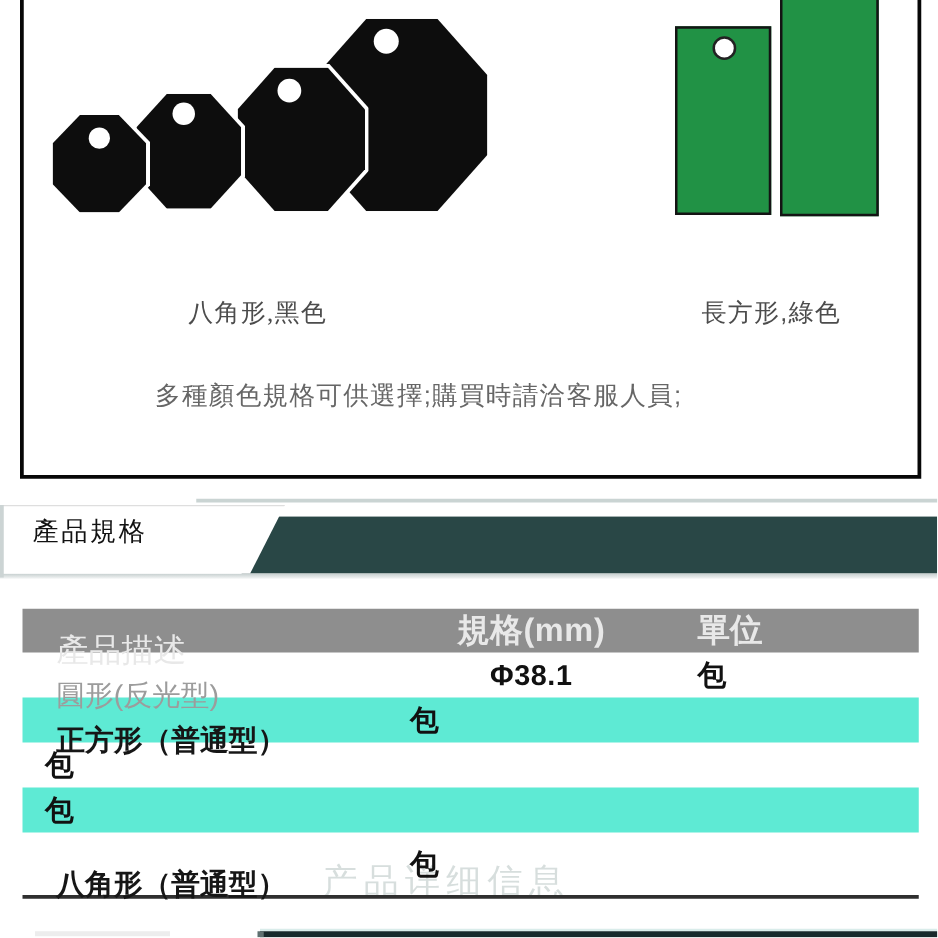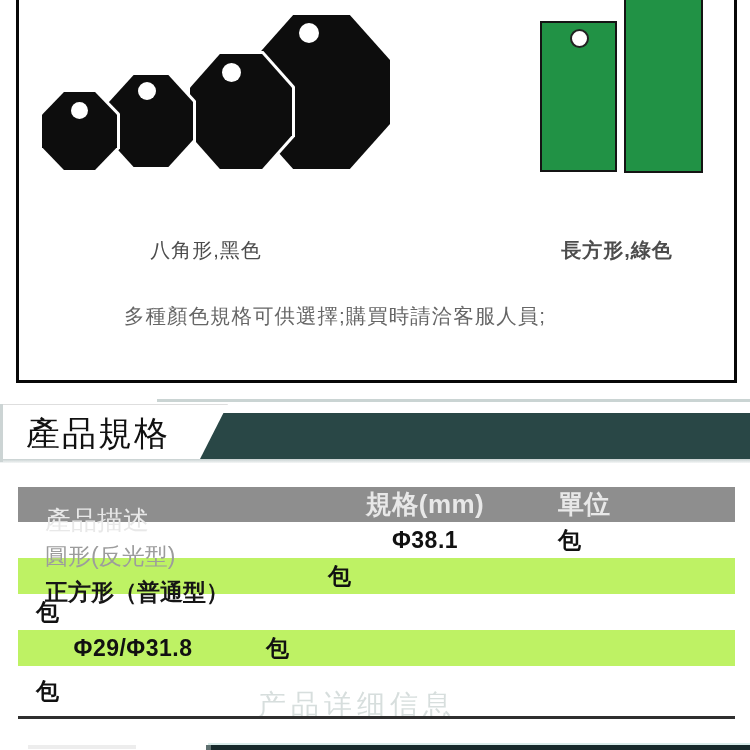--- a/index.html
+++ b/index.html
@@ -25,47 +25,47 @@
   .h4{left:299px;top:23px;width:20px;height:20px;}
 
   .grect{position:absolute;background:#219245;border:2px solid #141414;box-sizing:border-box;z-index:1;}
   .g1{left:540px;top:21px;width:77px;height:151px;}
   .g2{left:624px;top:-3px;width:79px;height:176px;}
   .ghole{position:absolute;left:570px;top:29px;width:15px;height:15px;background:#fff;
          border:2px solid #222;border-radius:50%;z-index:2;}
 
   .caption{position:absolute;width:220px;text-align:center;font-size:20px;color:#4c4c4c;
            letter-spacing:1px;z-index:2;}
-  .cap-left{left:96px;top:237px;}
-  .cap-right{left:507px;top:237px;font-weight:bold;}
+  .cap-left{left:96px;top:237px;font-family:Liberation Serif, serif;}
+  .cap-right{left:507px;top:237px;}
   .note{position:absolute;left:124px;top:302px;font-size:20.5px;color:#666;
         letter-spacing:1px;z-index:2;}
 
   
   .banner-topline{position:absolute;left:157px;top:399px;width:593px;height:3px;
                   background:#9fb0af;opacity:.55;}
   .banner-shadow{position:absolute;left:0;top:459px;width:750px;height:4px;
                  background:linear-gradient(#c7d0d0,#f4f6f6);}
   .banner-teal{position:absolute;left:0;top:413px;width:750px;height:46px;background:#294746;
                clip-path:polygon(220px 0,750px 0,750px 46px,193px 46px);}
   .banner-label{position:absolute;left:0;top:404px;width:228px;height:55px;background:#fff;
                 clip-path:polygon(0 0,228px 0,200px 55px,0 55px);z-index:1;
                 box-shadow:inset 0 1px 0 #dedede;}
   .banner-leftedge{position:absolute;left:0;top:404px;width:3px;height:58px;background:#ccd4d4;z-index:2;}
-  .banner-title{position:absolute;left:26px;top:411px;font-size:34px;color:#111;
+  .banner-title{position:absolute;left:26px;top:411px;font-size:21px;color:#111;
                 letter-spacing:2px;z-index:2;}
 
   
   .watermark{position:absolute;left:258px;top:686px;font-size:28px;letter-spacing:5px;
              color:#b7c4c2;opacity:.55;z-index:0;}
   .spec-table{position:absolute;left:18px;top:487px;width:717px;z-index:1;
               border-bottom:3px solid #2f2f2f;}
   .t-row{display:flex;align-items:center;height:36px;font-size:23px;}
   .t-head{height:35px;background:#8e8e8e;color:#e8e8e8;font-size:26px;}
-  .t-row.shaded{background:#bef264;}
+  .t-row.shaded{background:#5eead4;}
   .t-row.last{height:50px;}
   .c-desc{flex:0 0 292px;padding-left:27px;box-sizing:border-box;margin-top:32px;}
   .c-spec{flex:0 0 230px;text-align:center;font-weight:700;letter-spacing:.5px;color:#111;}
   .c-unit{flex:1;text-align:left;text-indent:18px;font-weight:700;color:#111;}
   .t-head .c-spec,.t-head .c-unit{font-weight:700;color:#e8e8e8;}
   .d-light{color:#9c9c9c;}
   .d-mid{color:#6f6f6f;}
   .d-bold{color:#161616;font-weight:700;}
 
   
@@ -127,24 +127,24 @@
       <div class="c-unit">包</div>
     </div>
     <div class="t-row shaded">
       <div class="c-desc d-bold">正方形（普通型）</div>
       <div class="c-unit">包</div>
     </div>
     <div class="t-row">
       <div class="c-unit">包</div>
     </div>
     <div class="t-row shaded">
-      <div class="c-spec">Φ29/Φ31.8</div>
       <div class="c-unit">包</div>
     </div>
     <div class="t-row last">
+      <div class="c-desc d-bold">八角形（普通型）</div>
       <div class="c-unit">包</div>
     </div>
   </div>
 
   <div class="bottom-smudge"></div>
   <div class="bottom-line-light"></div>
   <div class="bottom-strip"></div>
   <div class="bottom-cap"></div>
 
 </div>

